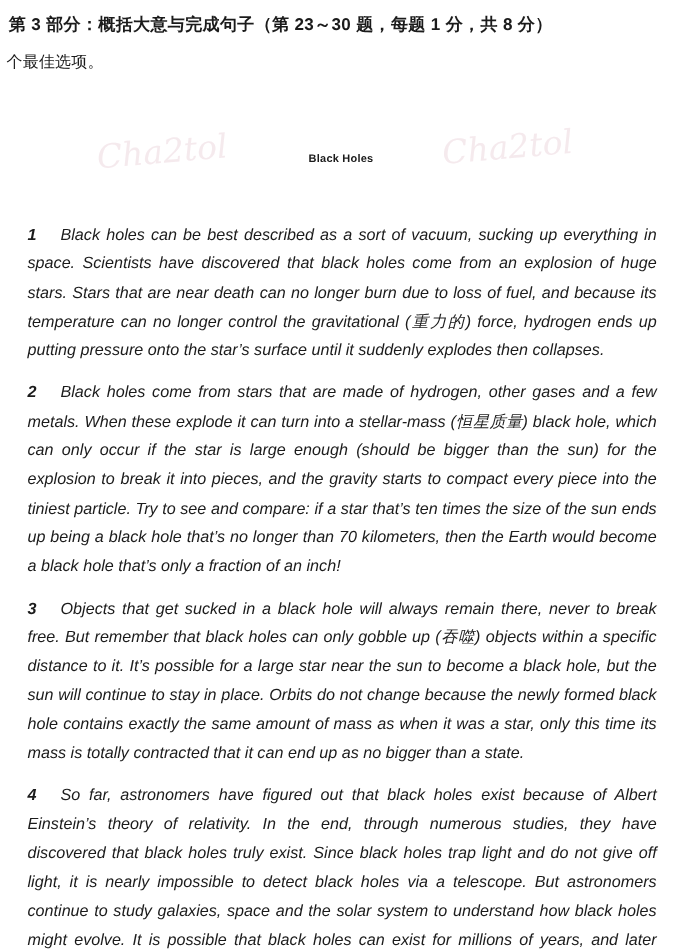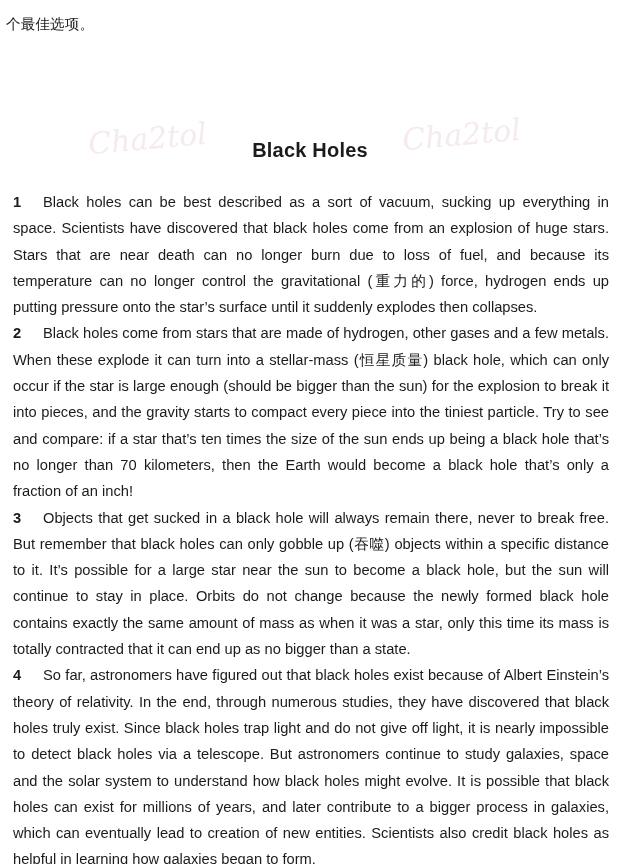--- a/index.html
+++ b/index.html
@@ -47,46 +47,47 @@
   .wm-left  { left: 88px;  top: 121px; }
   .wm-right { left: 402px; top: 117px; }
 
   .passage-title {
     position: absolute;
     top: 139px;
     left: 0;
     right: 0;
     margin: 0;
     text-align: center;
-    font-size: 20px;
+    font-size: 10px;
     font-weight: bold;
     letter-spacing: 0.2px;
   }
 
   .passage {
     position: absolute;
     top: 189px;
     left: 13px;
     width: 596px;
     font-size: 14.7px;
     line-height: 26.3px;
     text-align: justify;
   }
-  .para { margin: 0; }
+  .para { margin: 12px; font-style: italic; }
   .pnum {
     display: inline-block;
     width: 30px;
     font-weight: bold;
   }
 </style>
 </head>
 <body>
 
 <div class="page">
 
+  <div class="section-header">第 3 部分：概括大意与完成句子（第 23～30 题，每题 1 分，共 8 分）</div>
 
   <div class="instructions">
     <div class="instr-line">个最佳选项。</div>
   </div>
 
   <div class="watermark wm-left">Cha2tol</div>
   <div class="watermark wm-right">Cha2tol</div>
 
   <h1 class="passage-title">Black Holes</h1>
 

